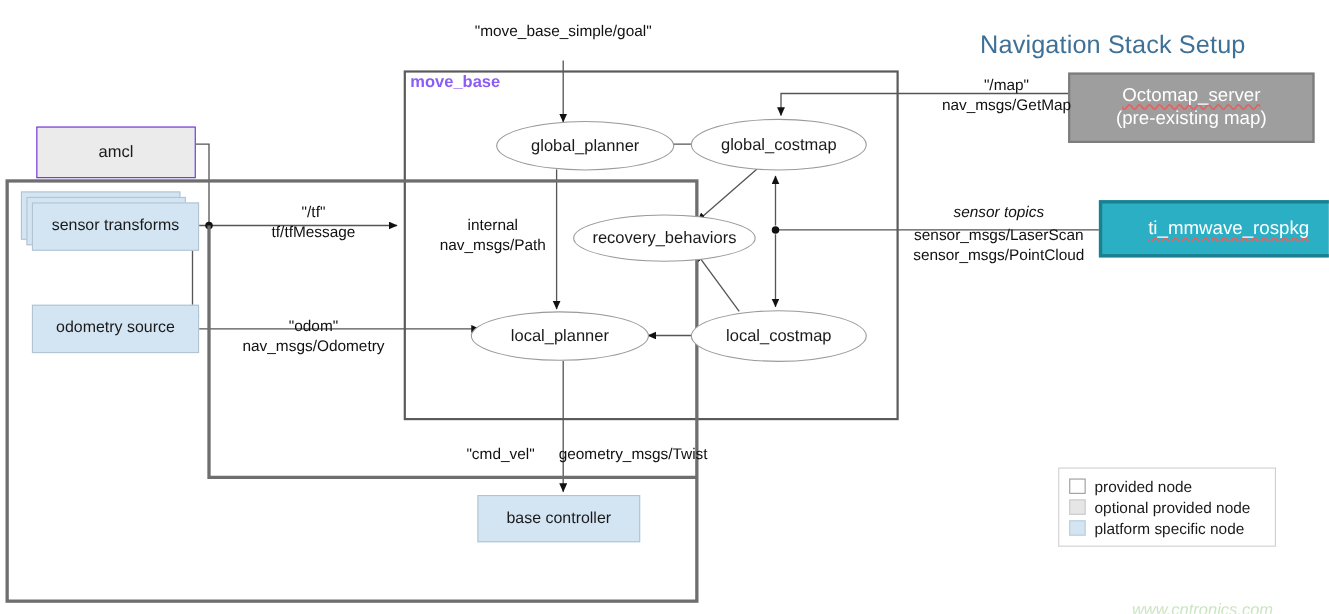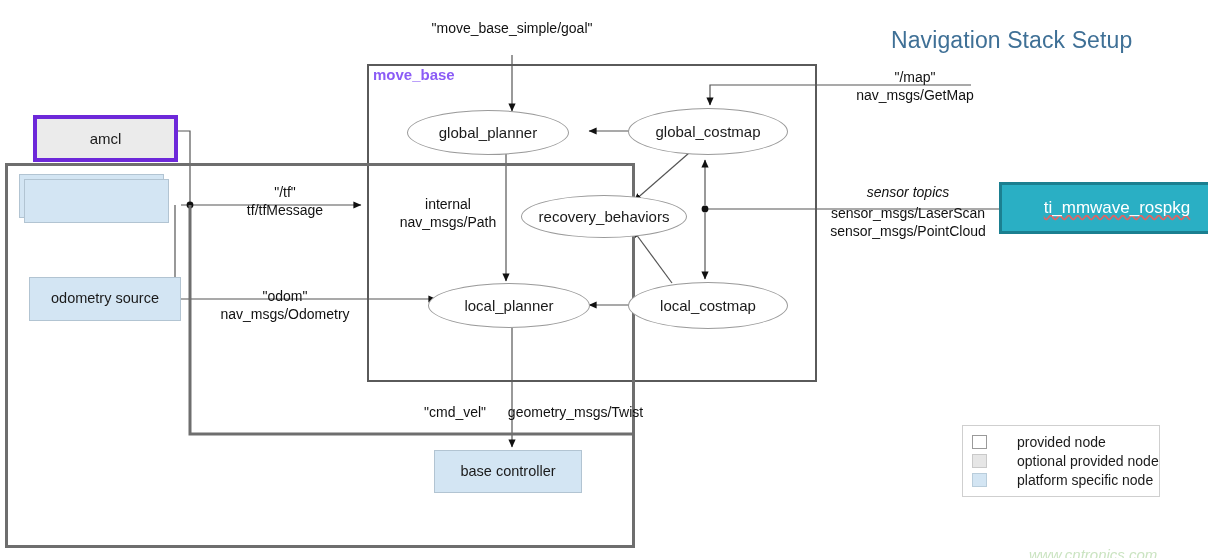--- a/index.html
+++ b/index.html
@@ -21,21 +21,21 @@
     border:1px solid #9a9a9a;border-radius:50%;
     background:#ffffff;color:#1a1a1a;font-size:15px;
   }
   
   .rect-blue{
     background:#d3e5f3;border:1px solid #b2c4d2;
     font-size:14.5px;color:#1a1a1a;
   }
   
   .rect-gray{
-    background:#ebebeb;border:4px solid #6d28d9;
+    background:#ebebeb;border:1px solid #6d28d9;
     font-size:15px;color:#1a1a1a;
   }
   
   .stack-shadow{
     position:absolute;box-sizing:border-box;
     background:#d3e5f3;border:1px solid #b2c4d2;
   }
 
   .frame{position:absolute;box-sizing:border-box;}
   .frame-thick{border:3px solid #6e6e6e;background:transparent;}
@@ -77,21 +77,21 @@
 
   .bringup-title{
     position:absolute;font-size:27px;color:#6b6b6b;white-space:nowrap;
   }
 
   .legend{
     position:absolute;box-sizing:border-box;
     background:#ffffff;border:1px solid #cfcfcf;
     padding:6px 10px 7px 9px;
   }
-  .legend-row{display:flex;align-items:center;height:19px;gap:22px;}
+  .legend-row{display:flex;align-items:center;height:19px;}
   .sw{width:15px;height:14px;box-sizing:border-box;margin-right:8px;flex:0 0 auto;}
   .sw.provided{background:#ffffff;border:1px solid #9a9a9a;}
   .sw.optional{background:#e6e6e6;border:1px solid #c9c9c9;}
   .sw.platform{background:#d3e5f3;border:1px solid #b9cddb;}
   .legend-txt{font-size:14px;color:#1a1a1a;white-space:nowrap;}
 
   .watermark{
     position:absolute;font-size:15px;color:#cbe4c2;white-space:nowrap;
   }
 </style>
@@ -156,36 +156,41 @@
   <svg class="layer" viewBox="0 0 1208 558">
     <g stroke="#6e6e6e" stroke-width="3" fill="none">
       <path d="M190,205 L190,434 L634,434"></path>
     </g>
   </svg>
 
   <div class="node rect-gray" style="left:33px;top:115px;width:145px;height:47px;">amcl</div>
 
   <div class="stack-shadow" style="left:19px;top:174px;width:145px;height:44px;"></div>
   <div class="stack-shadow" style="left:24px;top:179px;width:145px;height:44px;"></div>
+  <div class="node rect-blue" style="left:29px;top:184px;width:152px;height:44px;">sensor transforms</div>
 
   <div class="node rect-blue" style="left:29px;top:277px;width:152px;height:44px;">odometry source</div>
 
   <div class="node rect-blue" style="left:434px;top:450px;width:148px;height:43px;">base controller</div>
 
 
-  <div class="node ell" style="left:407px;top:110px;width:162px;height:45px;">global_planner</div>
+  <div class="node ell" style="left:451px;top:110px;width:162px;height:45px;">global_planner</div>
 
   <div class="node ell" style="left:628px;top:108px;width:160px;height:47px;">global_costmap</div>
 
   <div class="node ell" style="left:521px;top:195px;width:166px;height:43px;">recovery_behaviors</div>
 
   <div class="node ell" style="left:428px;top:283px;width:162px;height:45px;">local_planner</div>
 
   <div class="node ell" style="left:628px;top:282px;width:160px;height:47px;">local_costmap</div>
 
+  <div class="bigbox octomap" style="left:971px;top:66px;width:224px;height:64px;">
+    <span class="squiggle">Octomap_server</span>
+    <span>(pre-existing  map)</span>
+  </div>
 
   <div class="bigbox mmwave" style="left:999px;top:182px;width:236px;height:52px;">
     <span class="squiggle">ti_mmwave_rospkg</span>
   </div>
 
   <div class="edge-label" style="left:512px;top:20px;transform:translateX(-50%);">
     <div>"move_base_simple/goal"</div>
   </div>
 
   <div class="edge-label" style="left:915px;top:69px;transform:translateX(-50%);">

